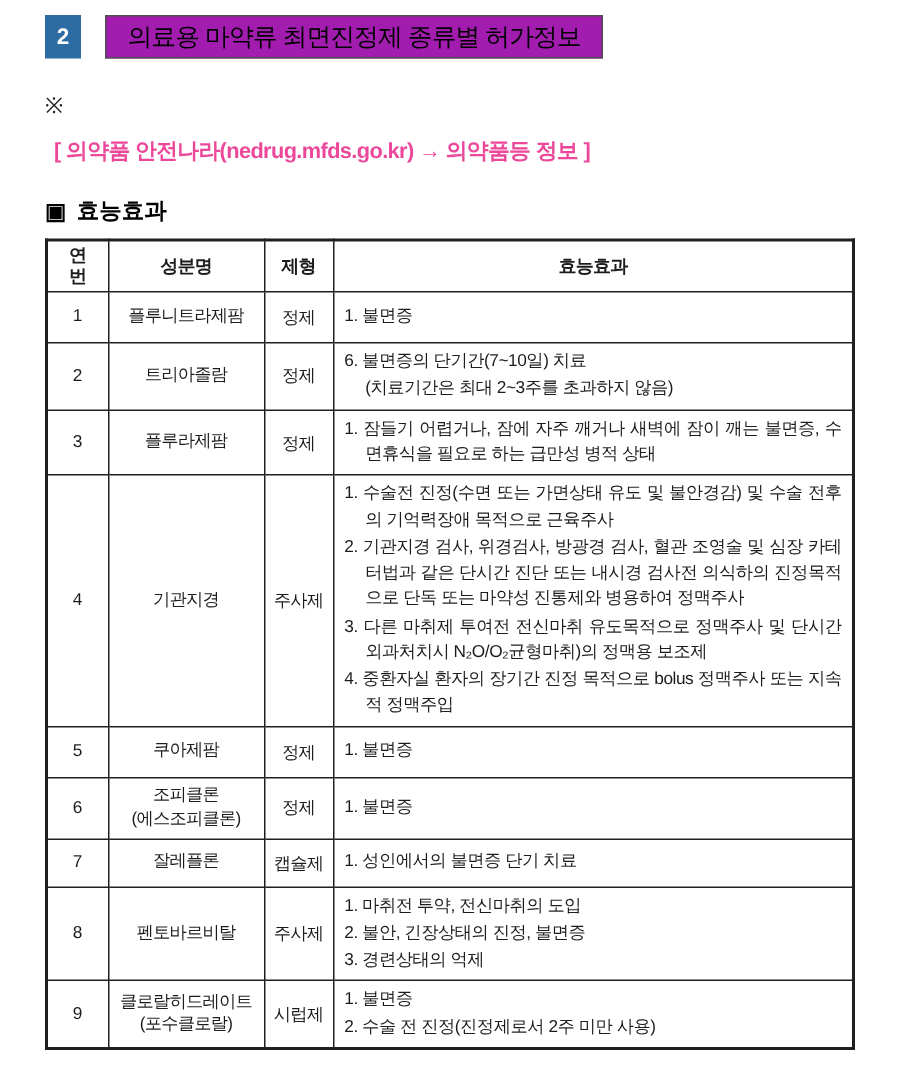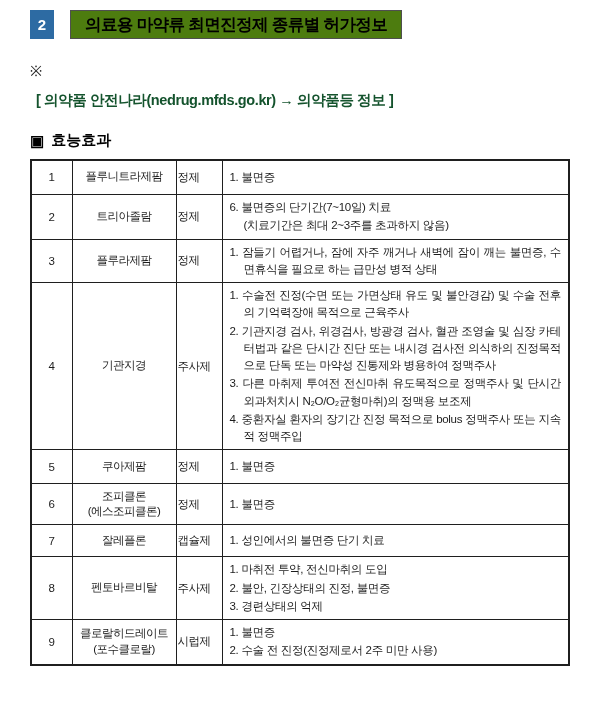--- a/index.html
+++ b/index.html
@@ -13,38 +13,38 @@
 
   
   .hdr { display:flex; align-items:stretch; margin-top:4px; }
   .badge {
     width:24px; min-height:29px; background:#2d6ba3; color:#ffffff;
     font-weight:bold; font-size:15px;
     display:flex; align-items:center; justify-content:center;
     flex:0 0 auto;
   }
   .titlebox {
-    margin-left:16px; background:#4d7c0f; border:1px solid #4f4f4f;
+    margin-left:16px; background:#a21caf; border:1px solid #4f4f4f;
     padding:2px 14px; display:flex; align-items:center;
-    font-weight:bold; font-size:16.5px; letter-spacing:-0.6px; color:#000;
+    font-weight:normal; font-size:16.5px; letter-spacing:-0.6px; color:#000;
     white-space:nowrap;
   }
 
   
   .note {
     margin-top:19px; display:flex;
     font-family:"Liberation Serif", serif;
     font-size:14.5px; line-height:27px; color:#222;
     letter-spacing:-0.3px;
   }
   .note-marker { flex:0 0 auto; width:24px; }
   .note-lines { flex:1 1 auto; }
   .ref {
     margin-top:6px; padding-left:6px;
-    font-weight:bold; font-size:14.5px; letter-spacing:-0.4px; color:#14532d;
+    font-weight:bold; font-size:14.5px; letter-spacing:-0.4px; color:#ec4899;
     white-space:nowrap;
   }
 
   
   .sec { margin-top:21px; font-weight:bold; font-size:15px; color:#000; display:flex; align-items:center; }
   .sec .bullet { font-size:15px; margin-right:7px; }
 
   
   table.fx-table {
     margin-top:9px; width:538px; table-layout:fixed;
@@ -53,21 +53,21 @@
   }
   .fx-table th, .fx-table td { border:1px solid #1f1f1f; vertical-align:middle; }
   .fx-table th { font-size:12px; font-weight:bold; padding:2px 1px; text-align:center; letter-spacing:-0.5px; }
   col.c-no   { width:41px; }
   col.c-ing  { width:104px; }
   col.c-form { width:46px; }
   col.c-fx   { width:347px; }
   .vstack { display:inline-block; width:1.05em; word-break:break-all; line-height:1.2; }
   td.no   { text-align:center; }
   td.ing  { text-align:center; white-space:pre-line; line-height:1.35; letter-spacing:-0.5px; padding:2px 1px;margin-left:31px; }
-  td.form { text-align:left; letter-spacing:-0.5px;margin-left:31px; }
+  td.form { text-align:center; letter-spacing:-0.5px;margin-left:31px; }
   td.fx   { padding:3px 7px 3px 7px; }
   .fx-item { padding-left:14px; text-indent:-14px; text-align:justify; line-height:1.5; letter-spacing:-0.3px; margin:1px 0; }
   .fx-cont { padding-left:14px; text-indent:0; }
   tr.h-hd { height:34px; }
   tr.h-r1 { height:34px; }
   tr.h-r2 { height:45px; }
   tr.h-r3 { height:41px; }
   tr.h-r4 { height:161px; }
   tr.h-r5 { height:34px; }
   tr.h-r6 { height:41px; }
@@ -98,20 +98,26 @@
   </div>
 
   <table class="fx-table">
     <colgroup>
         <col class="c-no">
         <col class="c-ing">
         <col class="c-form">
         <col class="c-fx">
       </colgroup>
     <tbody>
+      <tr class="h-hd">
+        <th><span class="vstack">연번</span></th>
+        <th>성분명</th>
+        <th>제형</th>
+        <th>효능효과</th>
+      </tr>
 
       <tr class="h-r1">
         <td class="no">1</td>
         <td class="ing">플루니트라제팜</td>
         <td class="form">정제</td>
         <td class="fx">
           <div class="fx-item">1. 불면증</div>
         </td>
       </tr>
 

